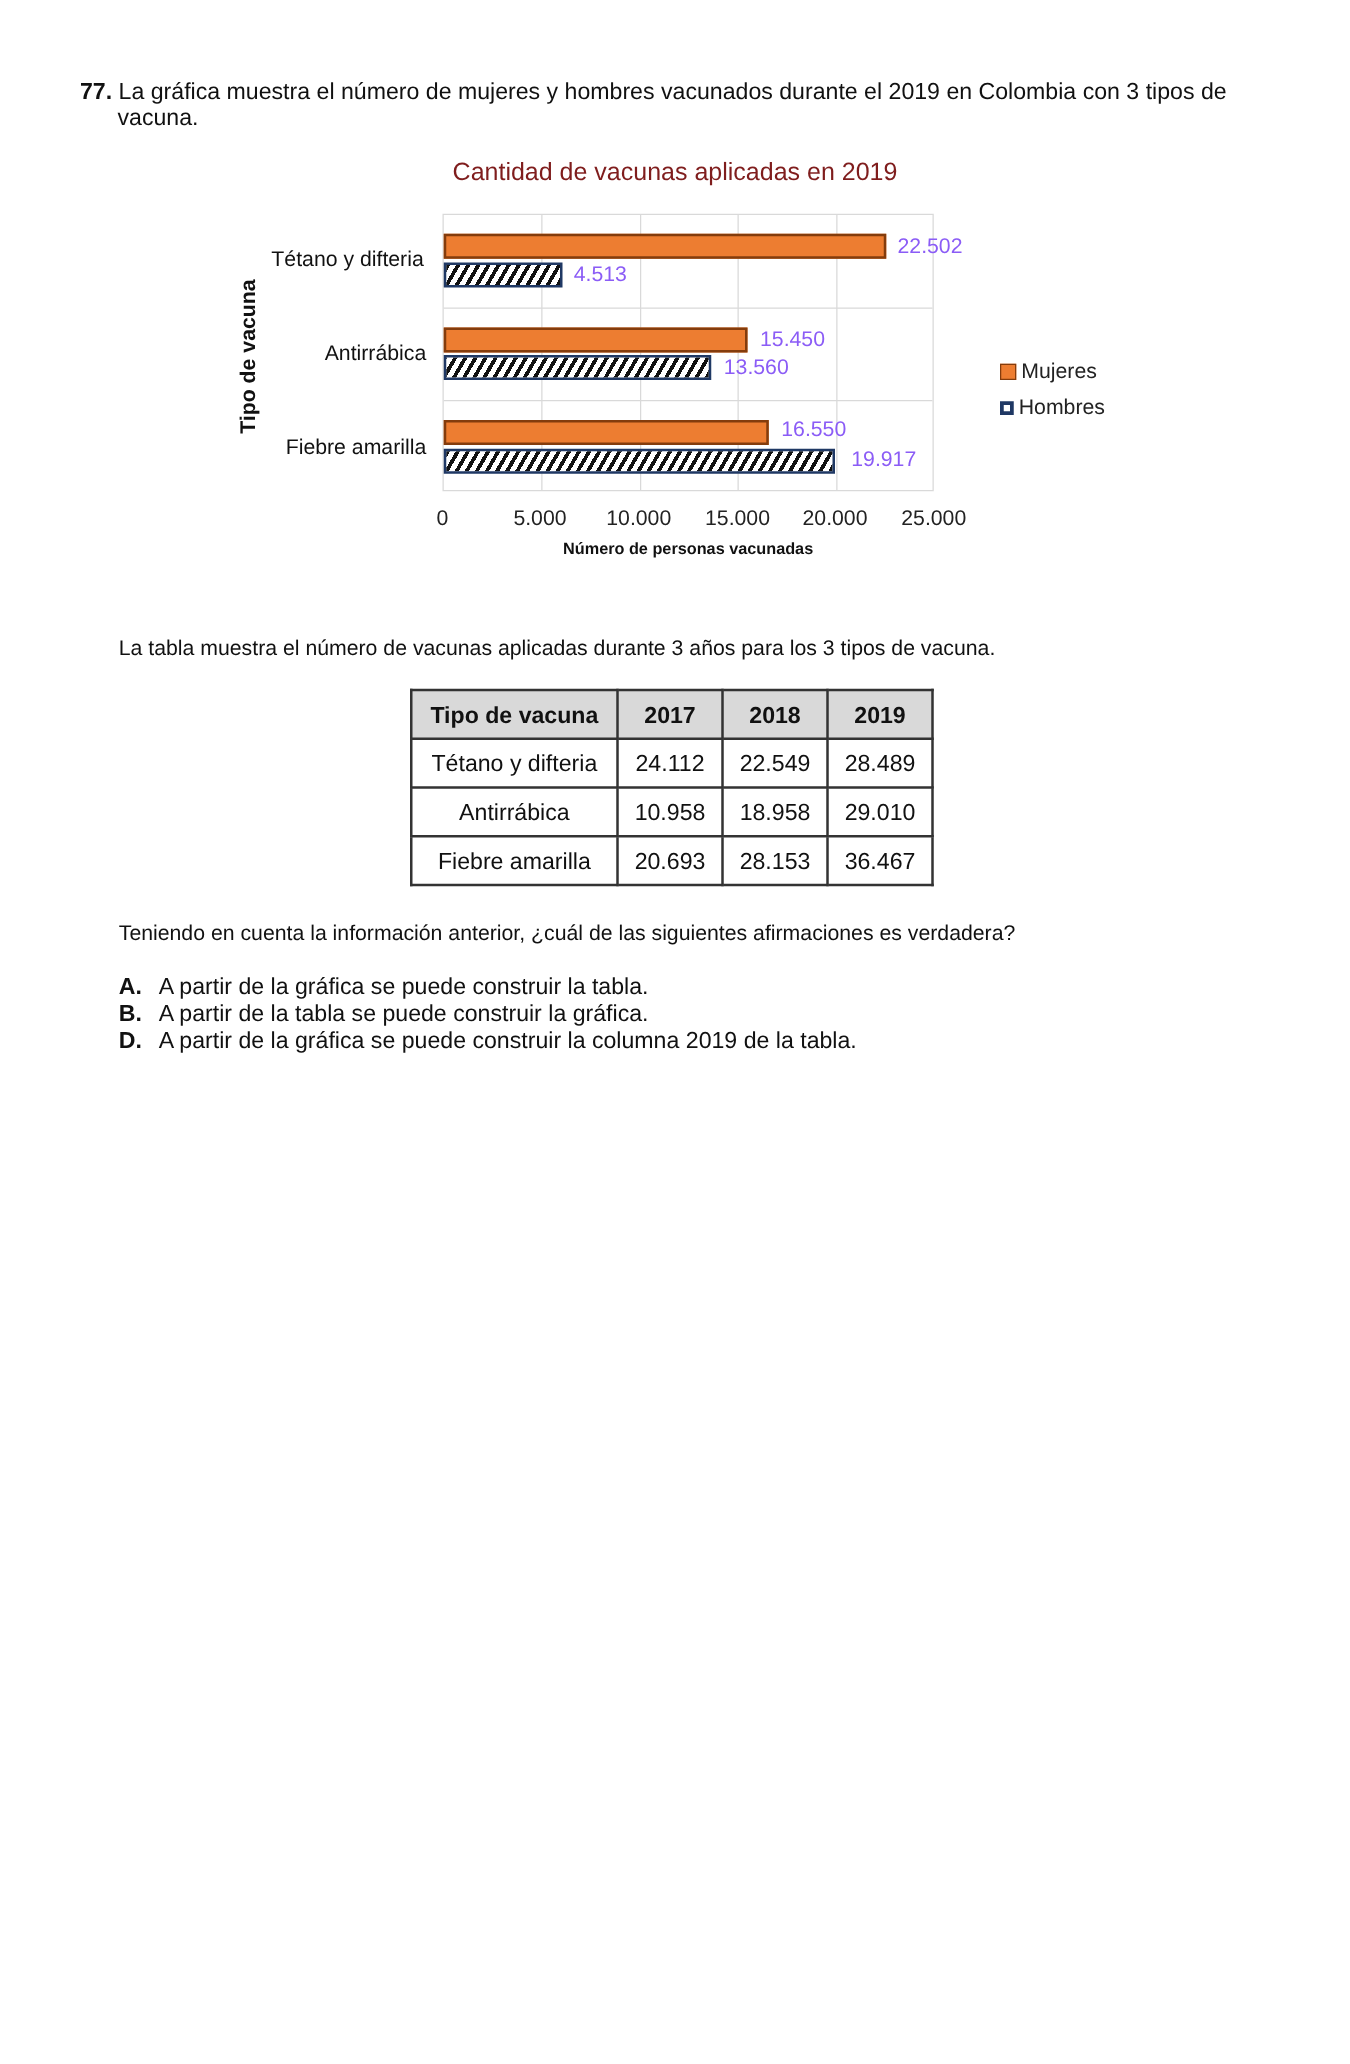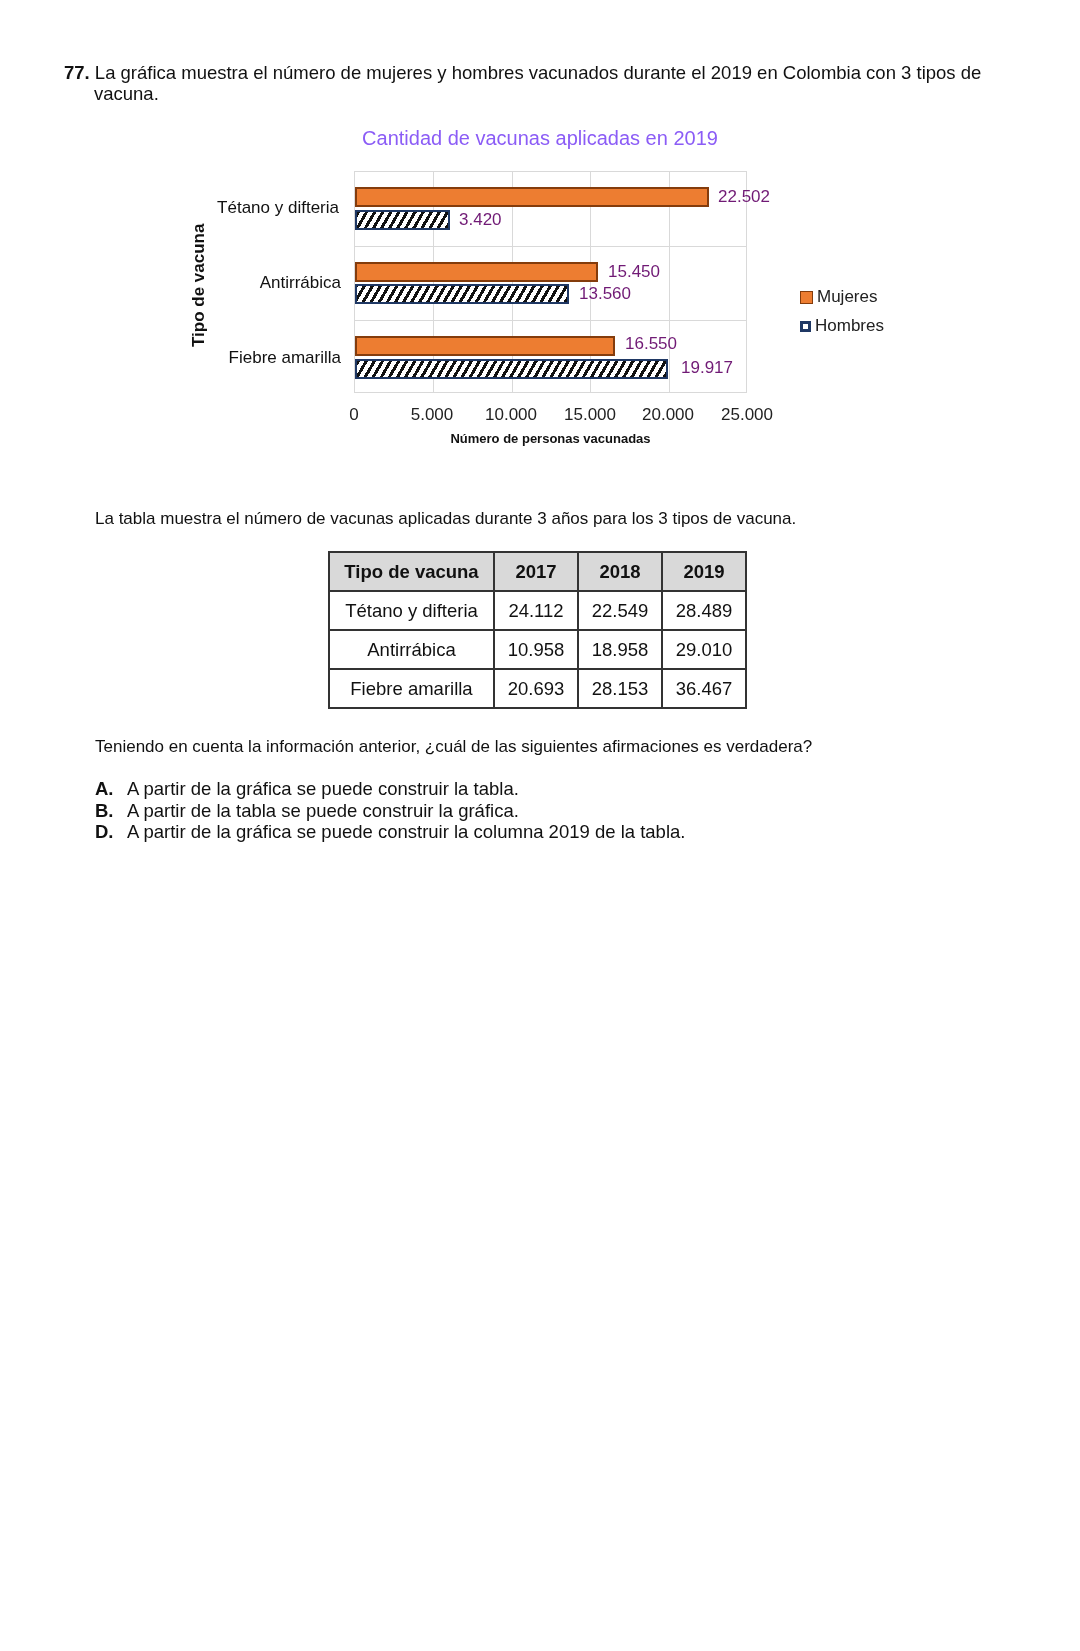--- a/index.html
+++ b/index.html
@@ -2,30 +2,30 @@
 <html><head>
 <meta charset="utf-8">
 <style>
   html, body { margin:0; padding:0; background:#ffffff; }
   body { width:1080px; height:1651px; position:relative; overflow:hidden;
          font-family:"Liberation Sans", sans-serif; color:#111; }
   .abs { position:absolute; }
   .q-text { left:64px; top:62px; width:960px; font-size:18.5px; line-height:21px; }
   .q-num { font-weight:bold; }
   .q-indent { padding-left:30px; display:block; }
-  .chart-title { left:0; width:1080px; text-align:center; top:127px; font-size:20px; color:#8b5cf6; }
+  .chart-title { left:0; width:1080px; text-align:center; top:127px; font-size:20px; color:#7f1d1d; }
   .cat-label { font-size:17px; text-align:right; width:200px; }
   .ylabel { font-size:17px; font-weight:bold; transform:rotate(-90deg); transform-origin:left top; white-space:nowrap; }
   .plot { left:354px; top:171px; width:393px; height:222px; border:1px solid #d9d9d9; box-sizing:border-box; }
   .grid-v { position:absolute; top:0; bottom:0; width:1px; background:#d9d9d9; }
   .grid-h { position:absolute; left:0; right:0; height:1px; background:#d9d9d9; }
   .bar-m { position:absolute; height:20px; background:#ED7D31; border:2px solid #843C0C; box-sizing:border-box; }
   .bar-h { position:absolute; height:20px; border:2px solid #1F3864; box-sizing:border-box;
            background: repeating-linear-gradient(-60deg, #111 0px, #111 3px, #fff 3px, #fff 7px); }
-  .val { position:absolute; font-size:17px; color:#701a75; white-space:nowrap; }
+  .val { position:absolute; font-size:17px; color:#8b5cf6; white-space:nowrap; }
   .tick { font-size:17px; color:#222; width:80px; text-align:center; top:405px; }
   .xlabel { top:431px; left:354px; width:393px; text-align:center; font-size:13px; font-weight:bold; }
   .legend-item { font-size:17px; color:#222; display:flex; align-items:center; gap:4px; }
   .sw-m { width:11px; height:11px; background:#ED7D31; border:1px solid #843C0C; }
   .sw-h { width:11px; height:11px; background:#1F3864; position:relative; }
   .sw-h::after { content:""; position:absolute; left:3px; top:3px; width:5px; height:5px; background:#fff; }
   .para { left:95px; font-size:17px; }
   table.data { position:absolute; left:328px; top:551px; border-collapse:collapse; font-size:18.5px; }
   table.data th, table.data td { border:2px solid #333; text-align:center; height:37px; padding:0 10px; }
   table.data th { background:#d9d9d9; font-weight:bold; }
@@ -54,21 +54,21 @@
   <div class="grid-v" style="left:78px;"></div>
   <div class="grid-v" style="left:157px;"></div>
   <div class="grid-v" style="left:235px;"></div>
   <div class="grid-v" style="left:314px;"></div>
   <div class="grid-h" style="top:74px;"></div>
   <div class="grid-h" style="top:148px;"></div>
 
   <div class="bar-m" style="left:0; top:15px; width:354px;"></div>
   <div class="val" style="left:363px; top:15px;">22.502</div>
   <div class="bar-h" style="left:0; top:38px; width:95px;"></div>
-  <div class="val" style="left:104px; top:38px;">3.420</div>
+  <div class="val" style="left:104px; top:38px;">4.513</div>
 
   <div class="bar-m" style="left:0; top:90px; width:243px;"></div>
   <div class="val" style="left:253px; top:90px;">15.450</div>
   <div class="bar-h" style="left:0; top:112px; width:214px;"></div>
   <div class="val" style="left:224px; top:112px;">13.560</div>
 
   <div class="bar-m" style="left:0; top:164px; width:260px;"></div>
   <div class="val" style="left:270px; top:162px;">16.550</div>
   <div class="bar-h" style="left:0; top:187px; width:313px;"></div>
   <div class="val" style="left:326px; top:186px;">19.917</div>

